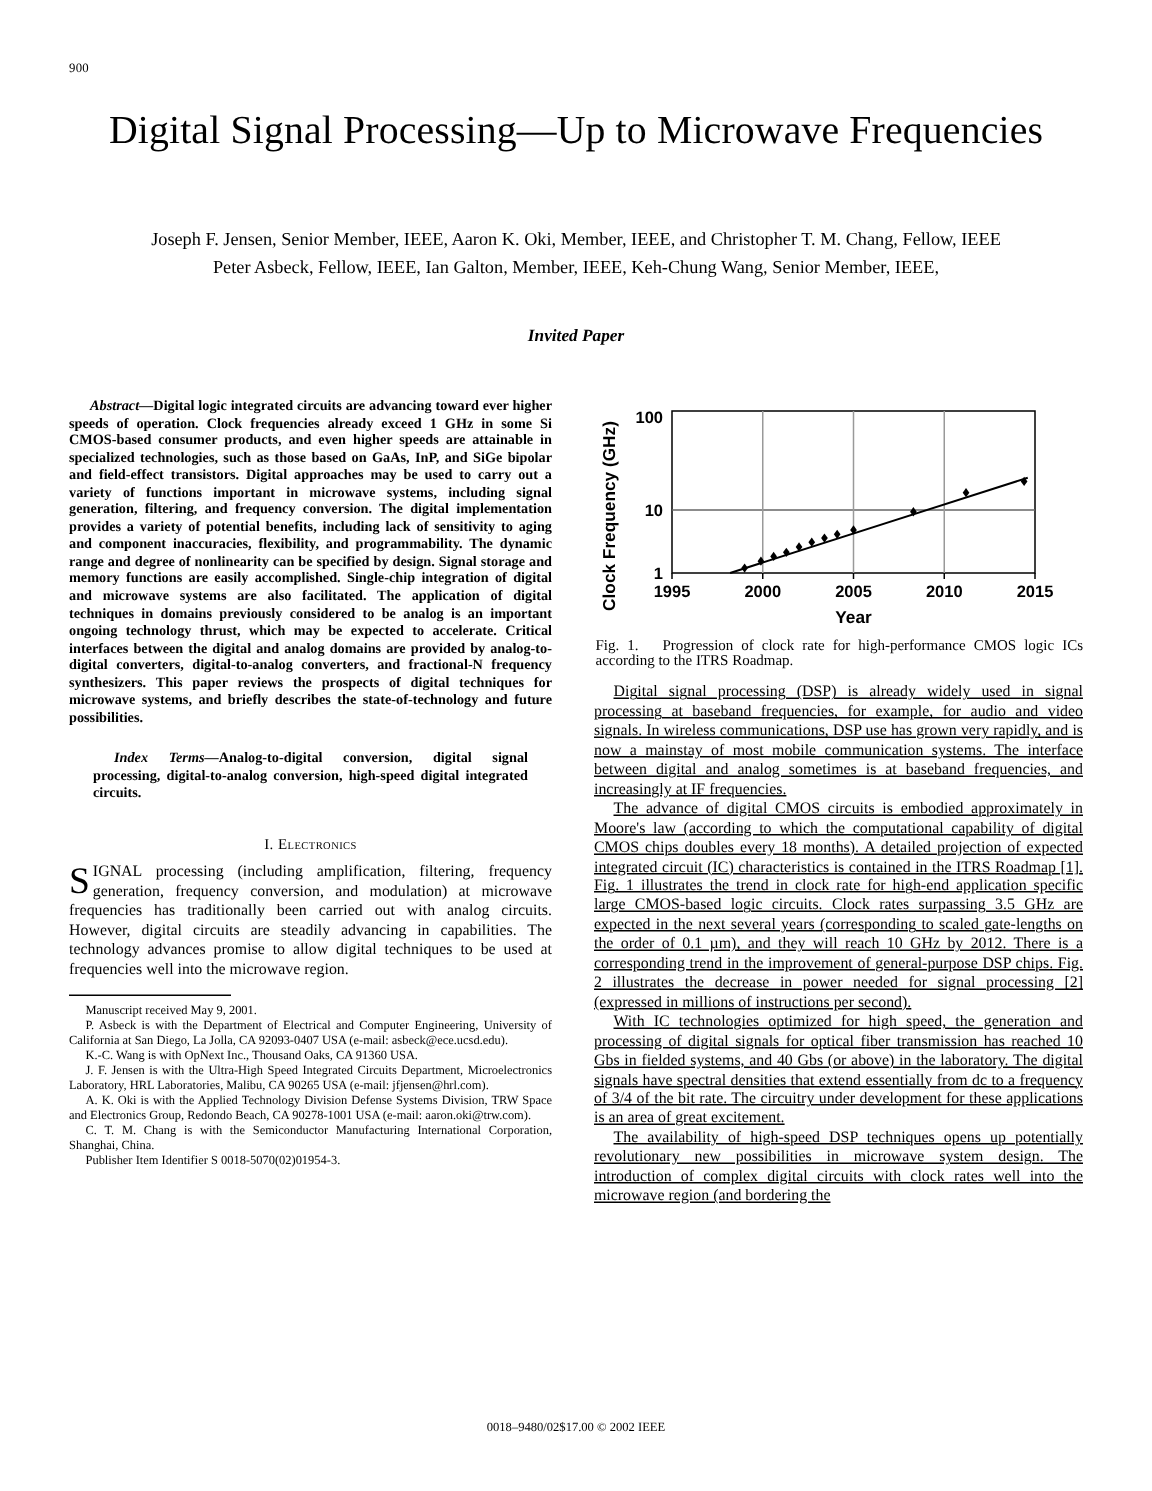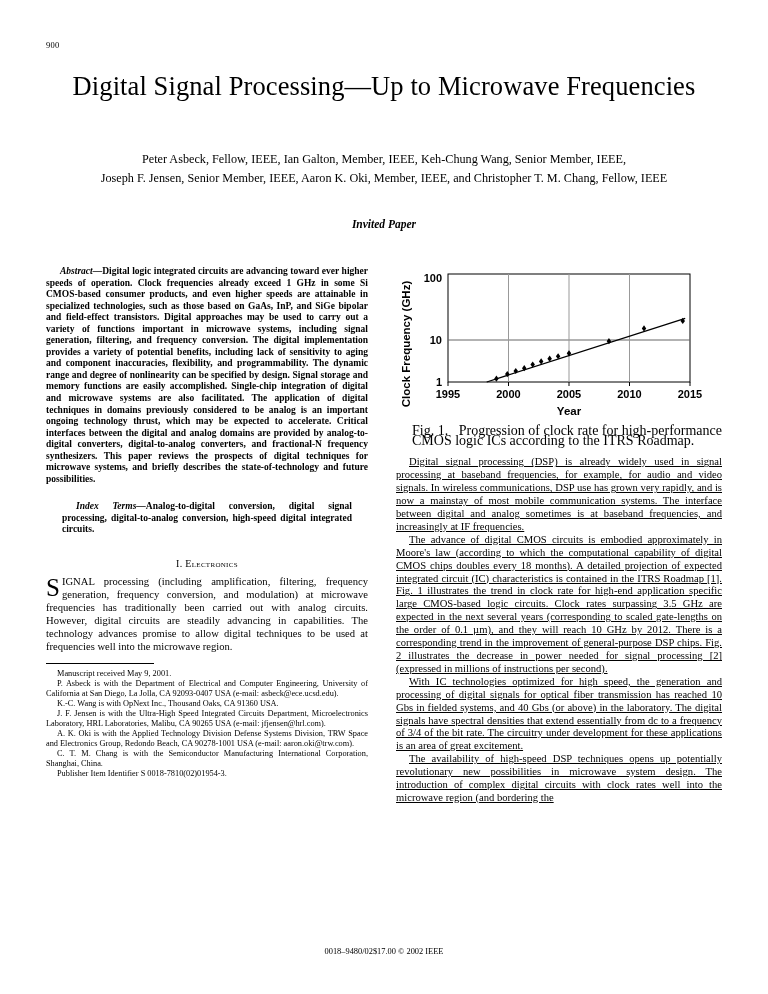--- a/index.html
+++ b/index.html
@@ -165,24 +165,24 @@
   .figure {
     position: relative;
     width: 326px;
   }
   .fig-canvas {
     position: relative;
     width: 326px;
     height: 152px;
   }
   .fig-caption {
-    font-size: 14px;
+    font-size: 10px;
     line-height: 10.2px;
     text-align: justify;
-    margin: 8px 0 0 16px;
+    margin: 8px 0 0 1px;
   }
   .fig-caption .figlabel { }
 
   
   .footer {
     position: absolute;
     bottom: 38px;
     left: 0;
     width: 768px;
     text-align: center;
@@ -195,24 +195,24 @@
 <div class="page">
 
   <div class="runhead">
     <span class="runhead-page">900</span>
   </div>
 
   <div class="title">Digital Signal Processing—Up to Microwave Frequencies</div>
 
   <div class="authors">
     <div>
-      <span>Peter Asbeck, Fellow, IEEE, Ian Galton, Member, IEEE, Keh-Chung Wang, Senior Member, IEEE,</span>
+      <span>Joseph F. Jensen, Senior Member, IEEE, Aaron K. Oki, Member, IEEE, and Christopher T. M. Chang, Fellow, IEEE</span>
     </div>
     <div>
-      <span>Joseph F. Jensen, Senior Member, IEEE, Aaron K. Oki, Member, IEEE, and Christopher T. M. Chang, Fellow, IEEE</span>
+      <span>Peter Asbeck, Fellow, IEEE, Ian Galton, Member, IEEE, Keh-Chung Wang, Senior Member, IEEE,</span>
     </div>
   </div>
 
   <div class="invited">Invited Paper</div>
 
   <div class="col-left">
 
     <p class="abstract">
       <span class="runin">Abstract—</span><span>Digital logic integrated circuits are advancing toward ever higher speeds of operation. Clock frequencies already exceed 1 GHz in some Si CMOS-based consumer products, and even higher speeds are attainable in specialized technologies, such as those based on GaAs, InP, and SiGe bipolar and field-effect transistors. Digital approaches may be used to carry out a variety of functions important in microwave systems, including signal generation, filtering, and frequency conversion. The digital implementation provides a variety of potential benefits, including lack of sensitivity to aging and component inaccuracies, flexibility, and programmability. The dynamic range and degree of nonlinearity can be specified by design. Signal storage and memory functions are easily accomplished. Single-chip integration of digital and microwave systems are also facilitated. The application of digital techniques in domains previously considered to be analog is an important ongoing technology thrust, which may be expected to accelerate. Critical interfaces between the digital and analog domains are provided by analog-to-digital converters, digital-to-analog converters, and fractional-N frequency synthesizers. This paper reviews the prospects of digital techniques for microwave systems, and briefly describes the state-of-technology and future possibilities.</span>
     </p>
@@ -229,21 +229,21 @@
 
     <div class="fn-rule"></div>
 
     <div class="footnotes">
       <p>Manuscript received May 9, 2001.</p>
       <p>P. Asbeck is with the Department of Electrical and Computer Engineering, University of California at San Diego, La Jolla, CA 92093-0407 USA (e-mail: asbeck@ece.ucsd.edu).</p>
       <p>K.-C. Wang is with OpNext Inc., Thousand Oaks, CA 91360 USA.</p>
       <p>J. F. Jensen is with the Ultra-High Speed Integrated Circuits Department, Microelectronics Laboratory, HRL Laboratories, Malibu, CA 90265 USA (e-mail: jfjensen@hrl.com).</p>
       <p>A. K. Oki is with the Applied Technology Division Defense Systems Division, TRW Space and Electronics Group, Redondo Beach, CA 90278-1001 USA (e-mail: aaron.oki@trw.com).</p>
       <p>C. T. M. Chang is with the Semiconductor Manufacturing International Corporation, Shanghai, China.</p>
-      <p>Publisher Item Identifier S 0018-7810(02)01954-3.</p>
+      <p>Publisher Item Identifier S 0018-5070(02)01954-3.</p>
     </div>
   </div>
 
   <div class="col-right">
 
     <div class="figure">
       <div class="fig-canvas">
         <svg width="326" height="152" viewBox="0 0 326 152">
 
           <text id="chart-ylabel" x="14" y="78" transform="rotate(-90 14 78)" text-anchor="middle" font-family="Liberation Sans, sans-serif" font-size="11.5" font-weight="bold" fill="#000">Clock Frequency (GHz)</text>

